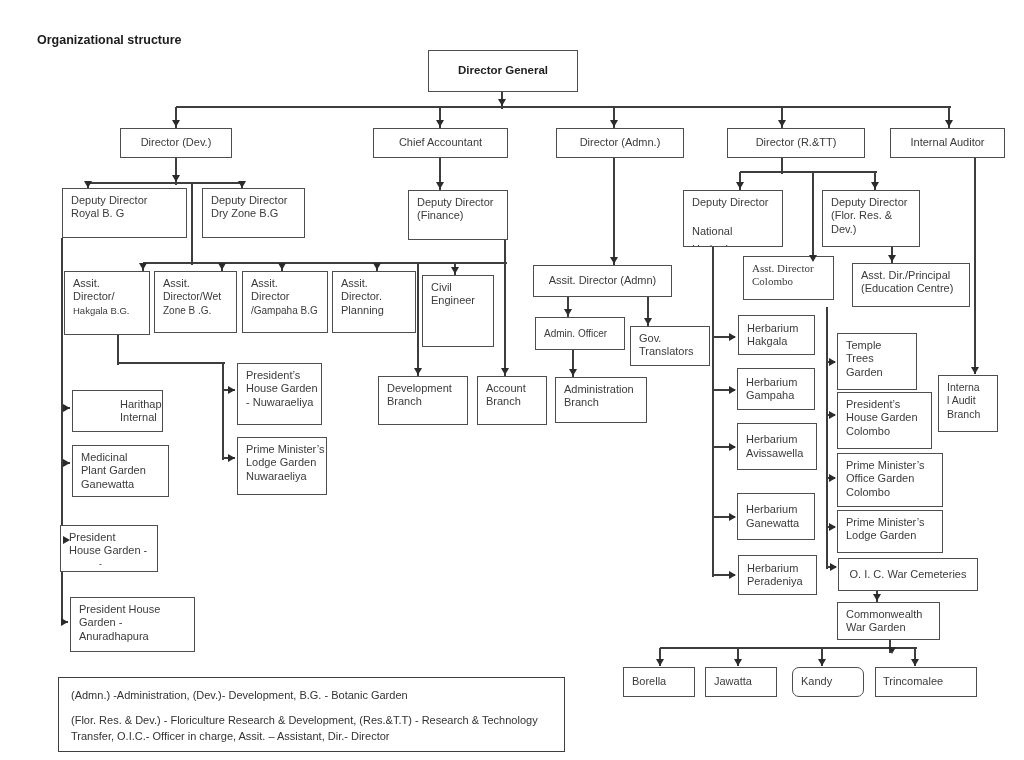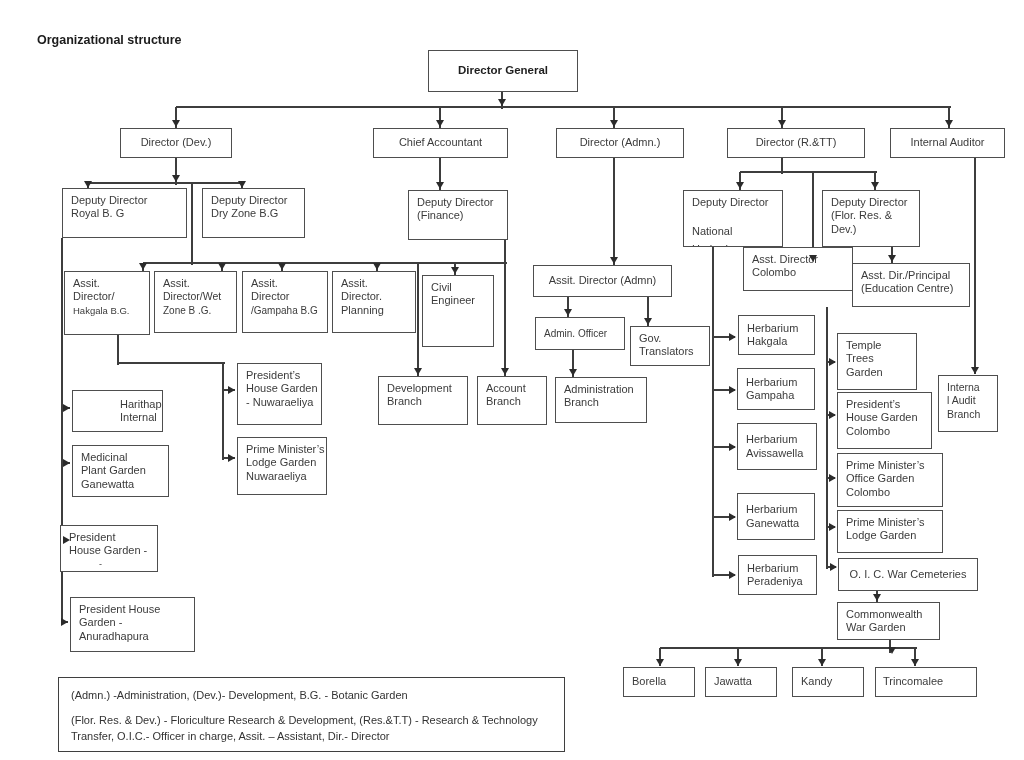--- a/index.html
+++ b/index.html
@@ -114,21 +114,21 @@
       <div class="ln">Branch</div>
     </div>
     <div class="node" style="left: 477px; top: 376px; width: 70px; height: 49px;">
       <div class="ln">Account</div>
       <div class="ln">Branch</div>
     </div>
     <div class="node" style="left: 555px; top: 377px; width: 92px; height: 46px;">
       <div class="ln">Administration</div>
       <div class="ln">Branch</div>
     </div>
-    <div class="node" style="left: 743px; top: 247px; width: 110px; height: 44px;">
+    <div class="node" style="left: 743px; top: 256px; width: 91px; height: 44px; font-family: Liberation Serif, serif;">
       <div class="ln">Asst. Director</div>
       <div class="ln">Colombo</div>
     </div>
     <div class="node" style="left: 852px; top: 263px; width: 118px; height: 44px;">
       <div class="ln">Asst. Dir./Principal</div>
       <div class="ln">(Education Centre)</div>
     </div>
     <div class="node cl" style="left: 738px; top: 315px; width: 77px; height: 40px;">
       <div class="ln">Herbarium</div>
       <div class="ln">Hakgala</div>
@@ -208,21 +208,21 @@
       <div class="ln">Prime Minister’s</div>
       <div class="ln">Lodge Garden</div>
       <div class="ln">Nuwaraeliya</div>
     </div>
     <div class="node cl" style="left: 623px; top: 667px; width: 72px; height: 30px;">
       <div class="ln">Borella</div>
     </div>
     <div class="node cl" style="left: 705px; top: 667px; width: 72px; height: 30px;">
       <div class="ln">Jawatta</div>
     </div>
-    <div class="node cl" style="left: 792px; top: 667px; width: 72px; height: 30px;">
+    <div class="node cl" style="left: 792px; top: 667px; width: 72px; height: 30px; border-radius: 7px;">
       <div class="ln">Kandy</div>
     </div>
     <div class="node cl" style="left: 875px; top: 667px; width: 102px; height: 30px; padding-left: 7px;">
       <div class="ln">Trincomalee</div>
     </div>
     <div class="cline" style="left: 501.25px; top: 92px; width: 1.5px; height: 16.5px; background: rgb(61, 61, 61);"></div>
     <div class="cline" style="left: 176px; top: 106.25px; width: 774.5px; height: 1.5px; background: rgb(61, 61, 61);"></div>
     <div class="cline" style="left: 175.25px; top: 107px; width: 1.5px; height: 20.5px; background: rgb(61, 61, 61);"></div>
     <div class="cline" style="left: 439.25px; top: 107px; width: 1.5px; height: 20.5px; background: rgb(61, 61, 61);"></div>
     <div class="cline" style="left: 613.25px; top: 107px; width: 1.5px; height: 20.5px; background: rgb(61, 61, 61);"></div>

